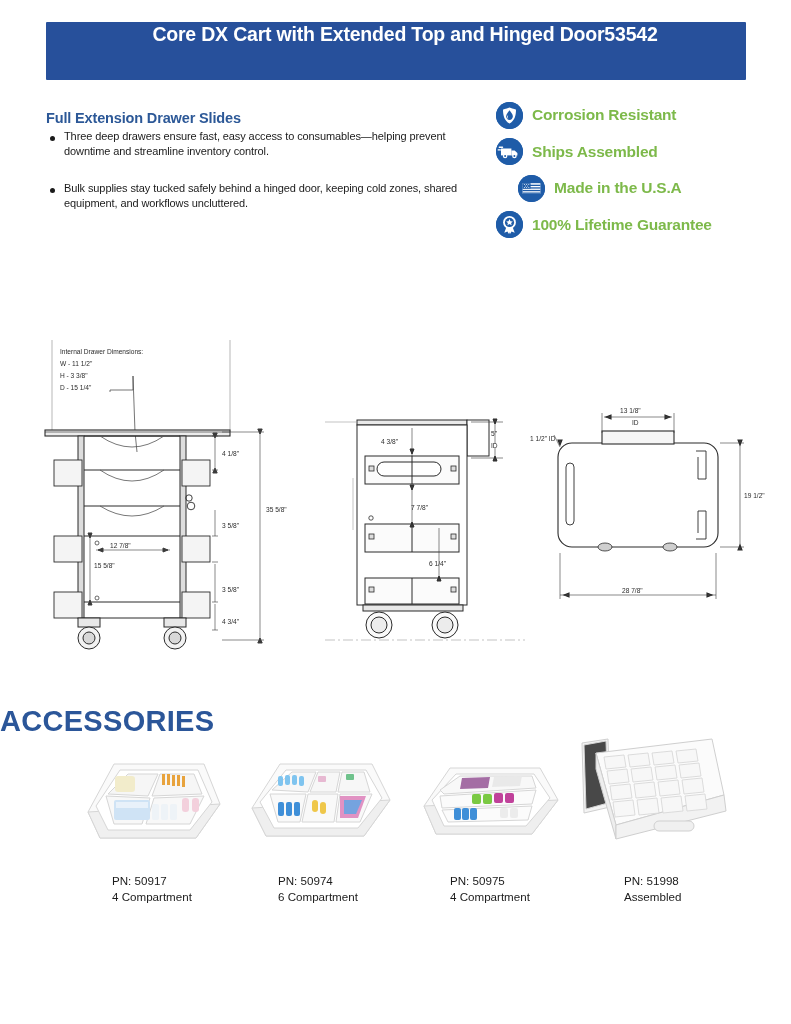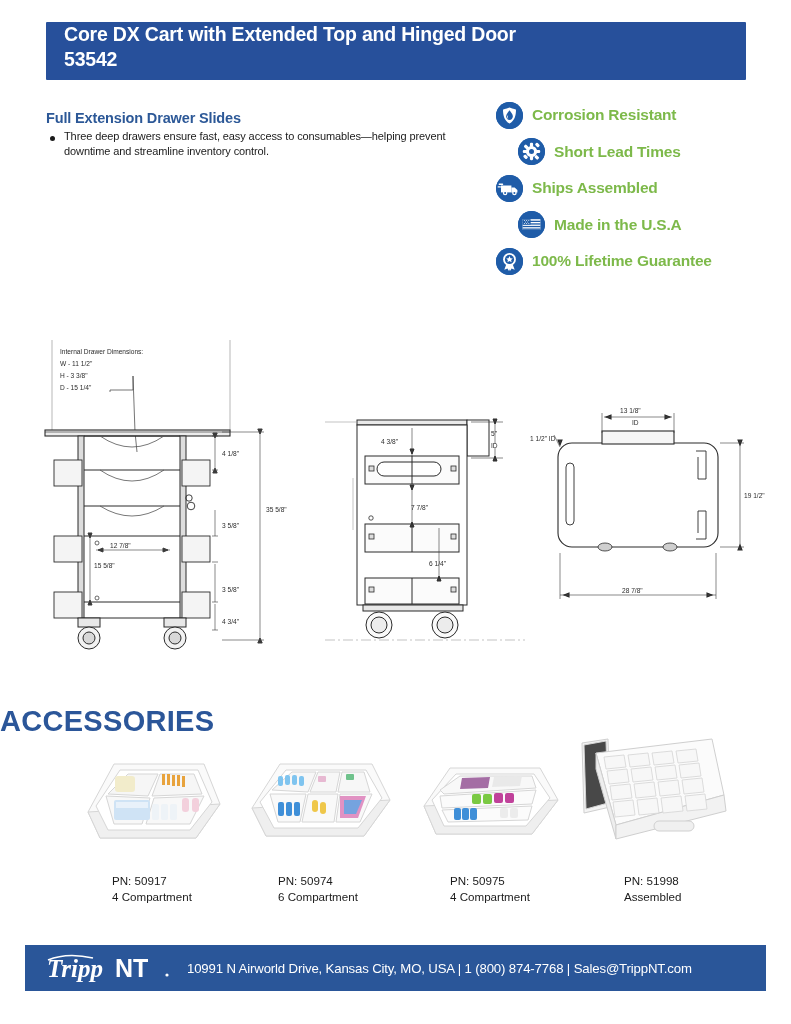--- a/index.html
+++ b/index.html
@@ -7,21 +7,21 @@
     width:791px;height:1024px;background:#ffffff;
     font-family:"Liberation Sans",sans-serif;
     position:relative;overflow:hidden;
   }
   .page{position:absolute;inset:0;}
 
   
   .header-bar{
     position:absolute;left:46px;top:22px;width:700px;height:58px;
     background:#27509b;border-radius:1px;
-    display:flex;flex-direction:column;
+    display:flex;flex-direction:row;justify-content:center;
     padding-left:18px;box-sizing:border-box;
   }
   .header-title{
     color:#ffffff;font-size:19.5px;font-weight:bold;line-height:1.26;
     letter-spacing:-0.2px;
   }
   .header-sku{
     color:#ffffff;font-size:19.5px;font-weight:bold;line-height:1.26;
     letter-spacing:-0.2px;
   }
@@ -107,57 +107,40 @@
   </div>
 
   <div class="features">
     <div class="feat-block">
       <div class="feat-head">Full Extension Drawer Slides</div>
       <ul class="feat-list">
         <li>Three deep drawers ensure fast, easy access to consumables—helping prevent downtime and streamline inventory control.</li>
       </ul>
     </div>
     <div class="feat-block feat-block-2">
+      <ul class="feat-list">
+        <li>Bulk supplies stay tucked safely behind a hinged door, keeping cold zones, shared equipment, and workflows uncluttered.</li>
+      </ul>
     </div>
   </div>
 
   <div class="badges">
 
     <div class="badge-row">
       <span class="badge-ico">
         <svg width="27" height="27" viewBox="0 0 27 27">
           <circle cx="13.5" cy="13.5" r="13.5" fill="#1f5ca8"></circle>
           <path d="M13.5 5.5 C17.6 7 20 7.6 20 7.6 C20 14 18.5 19 13.5 21.6 C8.5 19 7 14 7 7.6 C7 7.6 9.4 7 13.5 5.5 Z" fill="#ffffff"></path>
           <path d="M13.5 8.2 C11.2 11 10.2 12.6 10.2 14.3 C10.2 16.4 11.7 18 13.5 18 C15.3 18 16.8 16.4 16.8 14.3 C16.8 12.6 15.8 11 13.5 8.2 Z" fill="#1f5ca8"></path>
           <path d="M12.2 13.6 C11.4 14.9 11.6 16.2 12.5 16.9 C11.2 16.6 10.7 15.1 11.3 13.8 Z" fill="#ffffff"></path>
         </svg>
       </span>
       <span class="badge-label">Corrosion Resistant</span>
     </div>
 
-    <div class="badge-row indent-1">
-      <span class="badge-ico">
-        <svg width="27" height="27" viewBox="0 0 27 27">
-          <circle cx="13.5" cy="13.5" r="13.5" fill="#1f5ca8"></circle>
-          <g fill="#ffffff">
-            <rect x="11.9" y="4.8" width="3.2" height="4.4" rx="1.1"></rect>
-            <rect x="11.9" y="17.8" width="3.2" height="4.4" rx="1.1"></rect>
-            <rect x="4.8" y="11.9" width="4.4" height="3.2" rx="1.1"></rect>
-            <rect x="17.8" y="11.9" width="4.4" height="3.2" rx="1.1"></rect>
-            <rect x="6.6" y="6.6" width="3.2" height="4.4" rx="1.1" transform="rotate(-45 8.2 8.8)"></rect>
-            <rect x="17.2" y="17.2" width="3.2" height="4.4" rx="1.1" transform="rotate(-45 18.8 19.4)"></rect>
-            <rect x="17.2" y="5.4" width="4.4" height="3.2" rx="1.1" transform="rotate(45 19.4 7)"></rect>
-            <rect x="5.4" y="17.2" width="4.4" height="3.2" rx="1.1" transform="rotate(45 7.6 18.8)"></rect>
-          </g>
-          <circle cx="13.5" cy="13.5" r="5.6" fill="#ffffff"></circle>
-          <circle cx="13.5" cy="13.5" r="2.5" fill="#1f5ca8"></circle>
-        </svg>
-      </span>
-      <span class="badge-label">Short Lead Times</span>
-    </div>
 
     <div class="badge-row">
       <span class="badge-ico">
         <svg width="27" height="27" viewBox="0 0 27 27">
           <circle cx="13.5" cy="13.5" r="13.5" fill="#1f5ca8"></circle>
           <path d="M5 10.5 H15.4 V17.4 H5 Z" fill="#ffffff"></path>
           <path d="M15.4 12.4 H18.6 L21.4 15.1 V17.4 H15.4 Z" fill="#ffffff"></path>
           <rect x="2.6" y="8.6" width="4.6" height="1.3" rx="0.6" fill="#ffffff"></rect>
           <rect x="1.6" y="11.2" width="3.4" height="1.3" rx="0.6" fill="#ffffff"></rect>
           <circle cx="9.1" cy="18" r="2.3" fill="#ffffff"></circle>
@@ -593,27 +576,14 @@
         </svg>
       </div>
       <div class="acc-cap">
         <div>PN: 51998</div>
         <div>Assembled</div>
       </div>
     </div>
 
   </div>
 
-  <div class="footer-bar">
-    <div class="footer-logo">
-      <svg width="128" height="34" viewBox="0 0 128 34">
-        <g fill="#ffffff" font-family="Liberation Serif, serif">
-          <text x="2" y="26" font-size="25" font-style="italic" font-weight="bold">Tripp</text>
-          <text x="70" y="26" font-size="25" font-weight="bold" font-family="Liberation Sans, sans-serif">NT</text>
-          <circle cx="122" cy="24" r="1.6"></circle>
-          <path d="M3 9 Q22 1 48 7" stroke="#ffffff" stroke-width="1.6" fill="none"></path>
-        </g>
-      </svg>
-    </div>
-    <div class="footer-text">10991 N Airworld Drive, Kansas City, MO, USA | 1 (800) 874-7768 | Sales@TrippNT.com</div>
-  </div>
 
 </div>
 
 </body></html>

